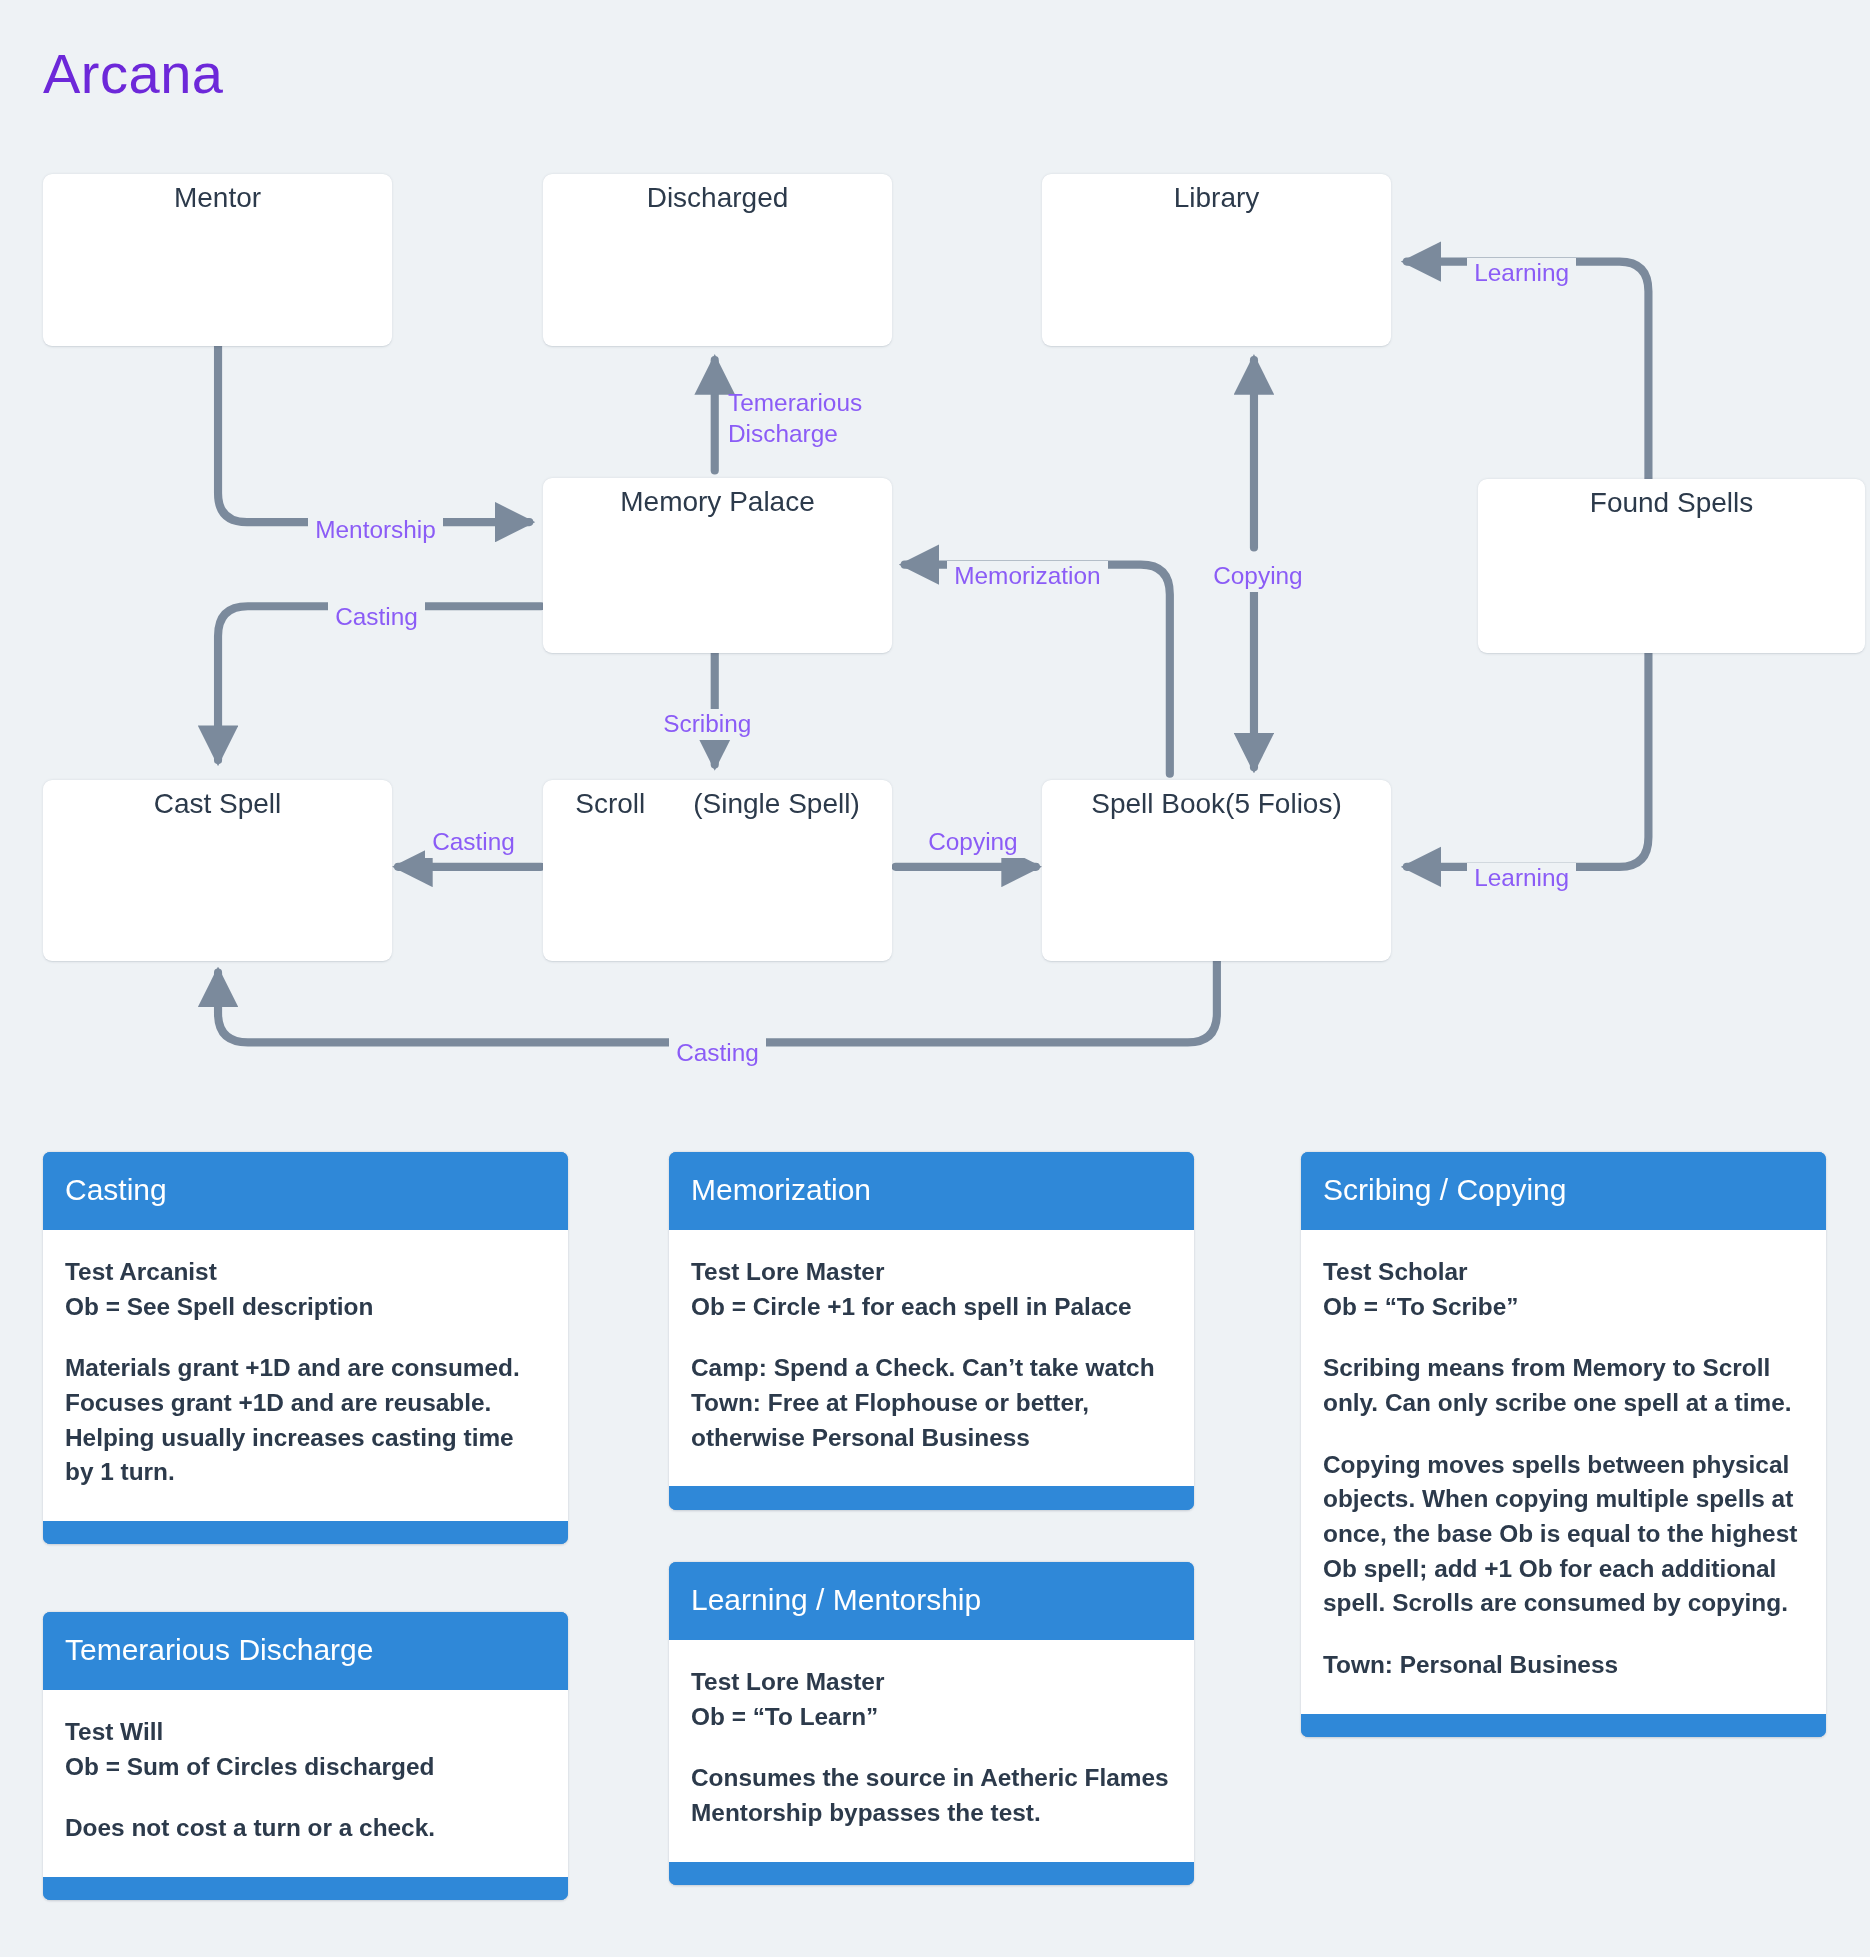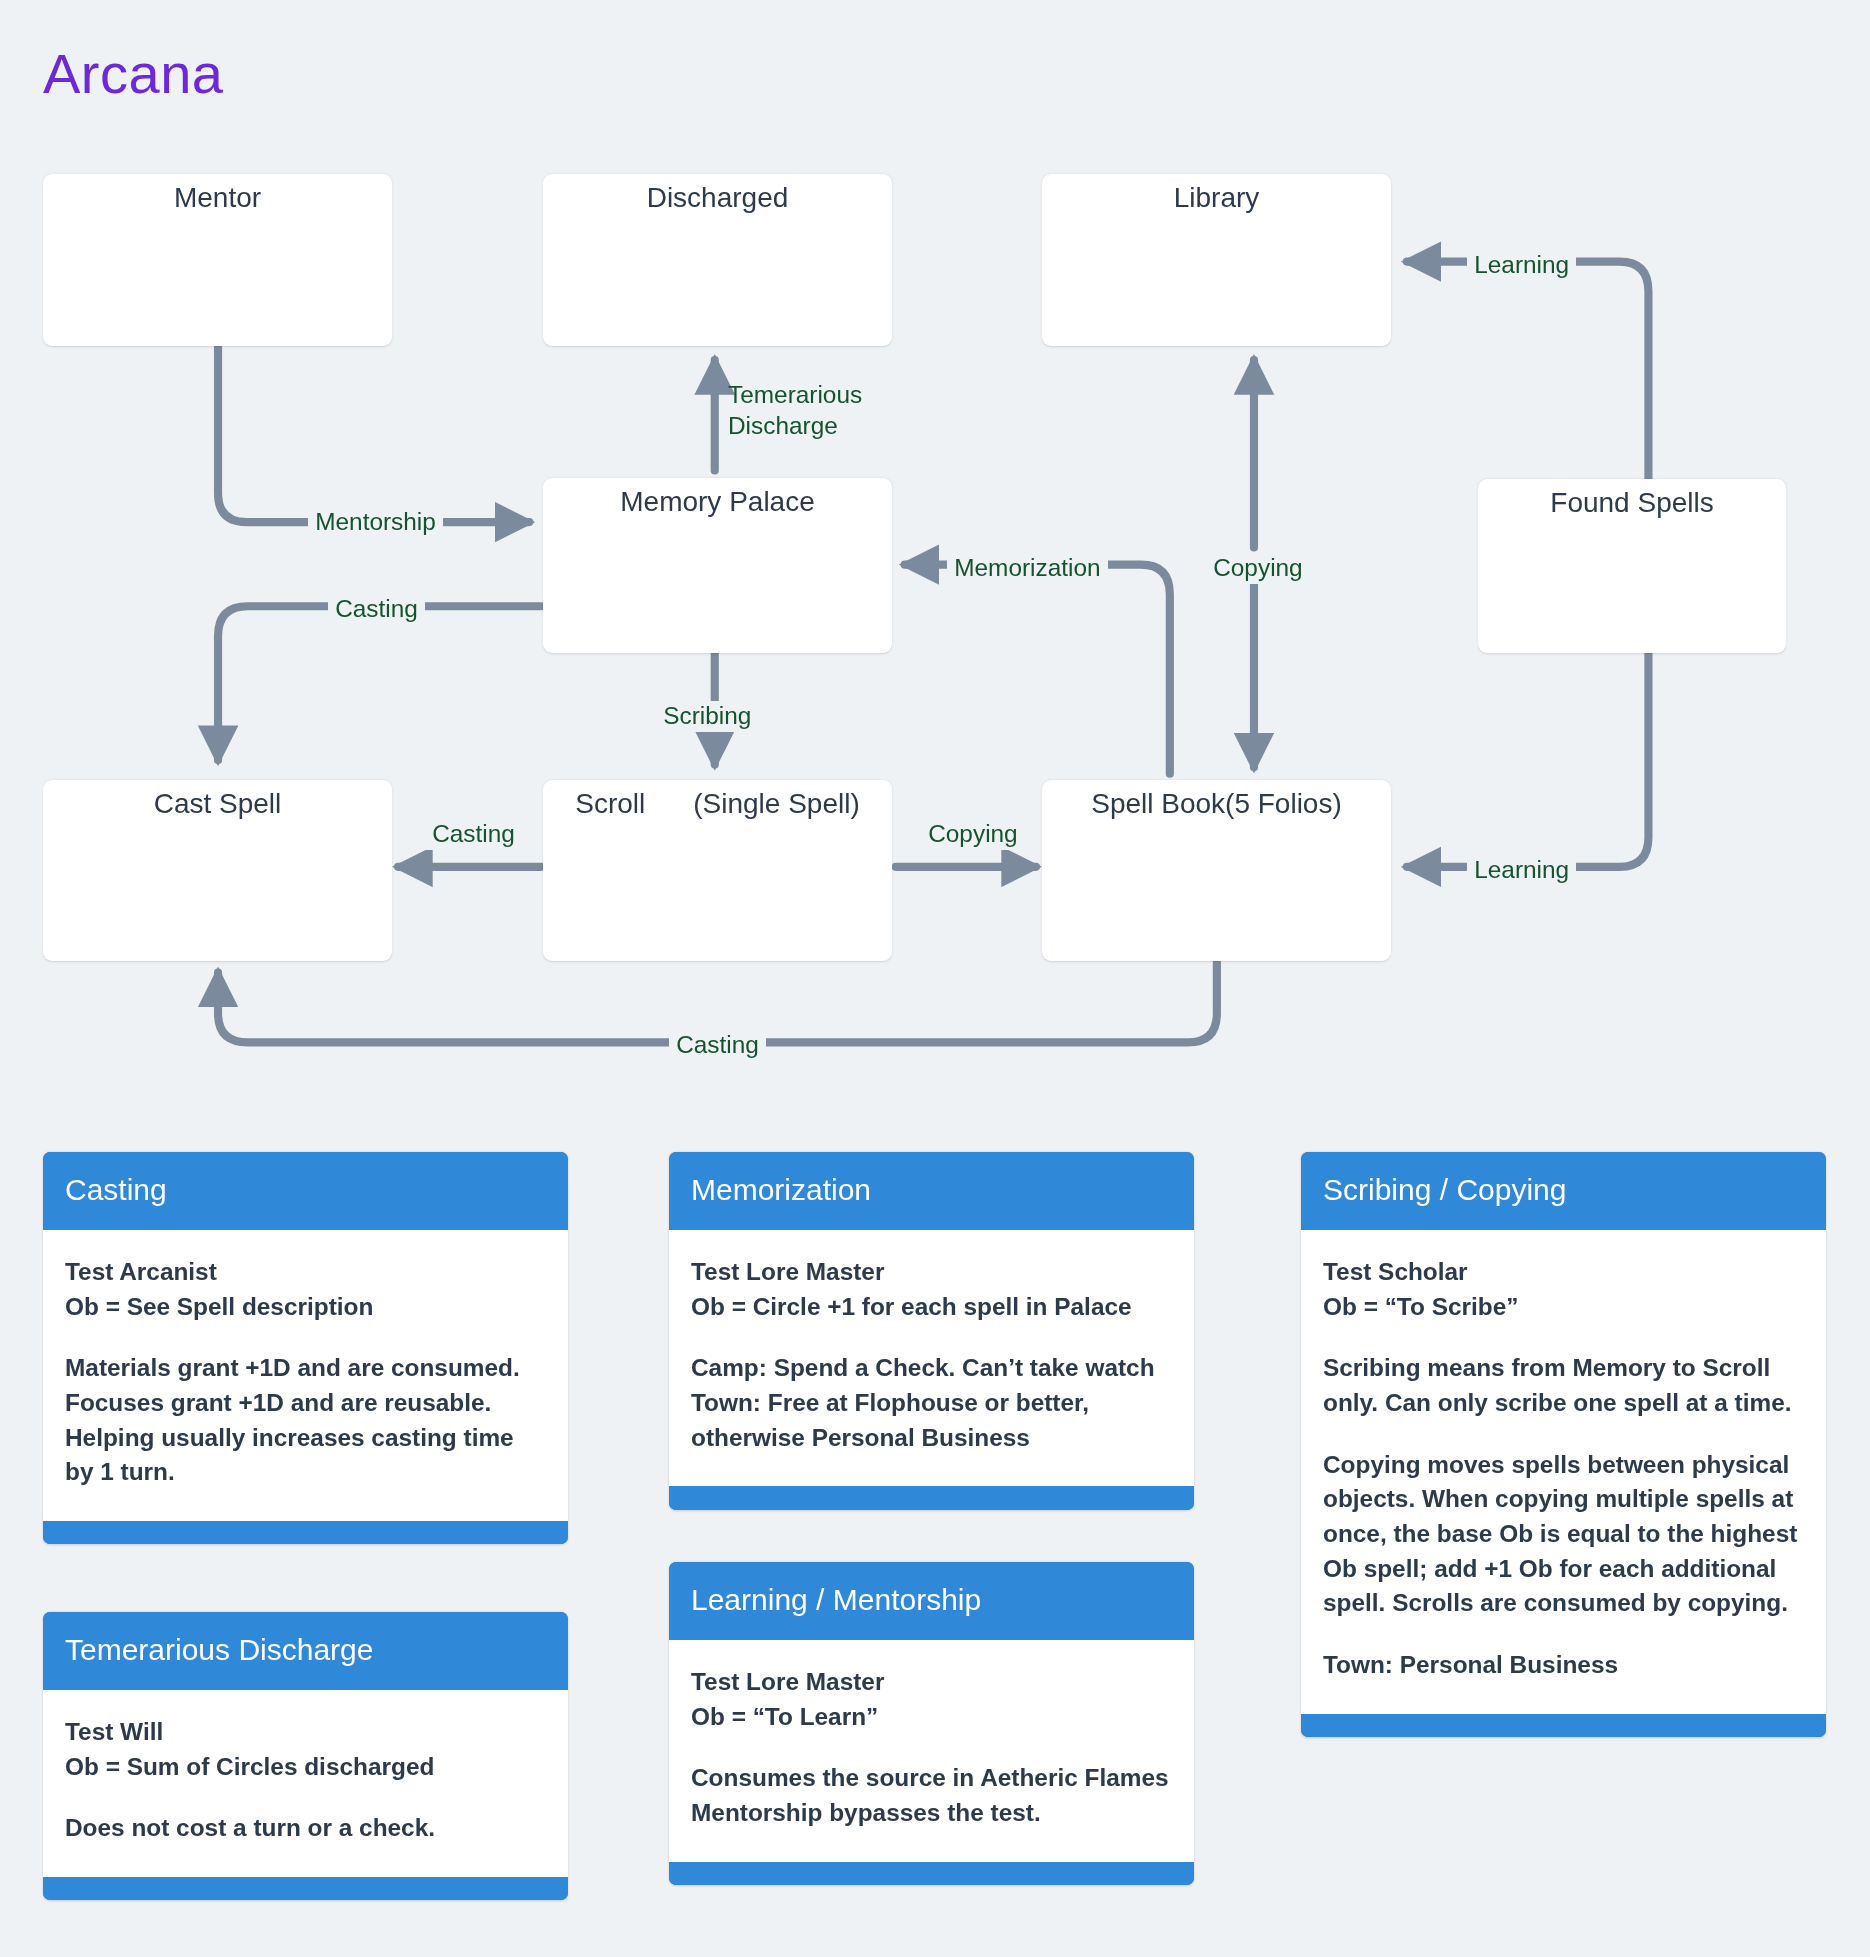--- a/index.html
+++ b/index.html
@@ -53,28 +53,29 @@
     color: #2c3a4b;
     font-size: 28px;
     line-height: 1.35;
     padding: 5.4px 9px;
     z-index: 3;
   }
   .node span { display: block; }
 
   .edge-label {
     position: absolute;
-    color: #14532d;
+    color: #8b5cf6;
     font-size: 24.4px;
     line-height: 1.25;
     white-space: nowrap;
     text-align: center;
     background: #eef2f5;
     padding: 0 7.2px;
     z-index: 4;
+    margin-top: 8px;
   }
   .edge-label.two-line { white-space: normal; width: 181px; }
 
   
   .card {
     position: absolute;
     width: 525px;
     border-radius: 7.2px;
     overflow: hidden;
     box-shadow: 0 0.9px 2.7px rgba(30,45,65,0.12), 0 0.9px 1.8px rgba(30,45,65,0.07);
@@ -153,21 +154,21 @@
     </div>
 
     <div class="node" style="left:543px; top:174px; width:349px; height:172px;">
       <span>Discharged</span>
     </div>
 
     <div class="node" style="left:1042px; top:174px; width:349px; height:172px;">
       <span>Library</span>
     </div>
 
-    <div class="node" style="left:1478px; top:479px; width:308px; height:174px;">
+    <div class="node" style="left:1478px; top:479px; width:387px; height:174px;">
       <span>Found Spells</span>
     </div>
 
     <div class="node" style="left:43px; top:780px; width:349px; height:181px;">
       <span>Cast Spell</span>
     </div>
 
     <div class="node" style="left:543px; top:478px; width:349px; height:175px;">
       <span>Memory Palace</span>
     </div>

